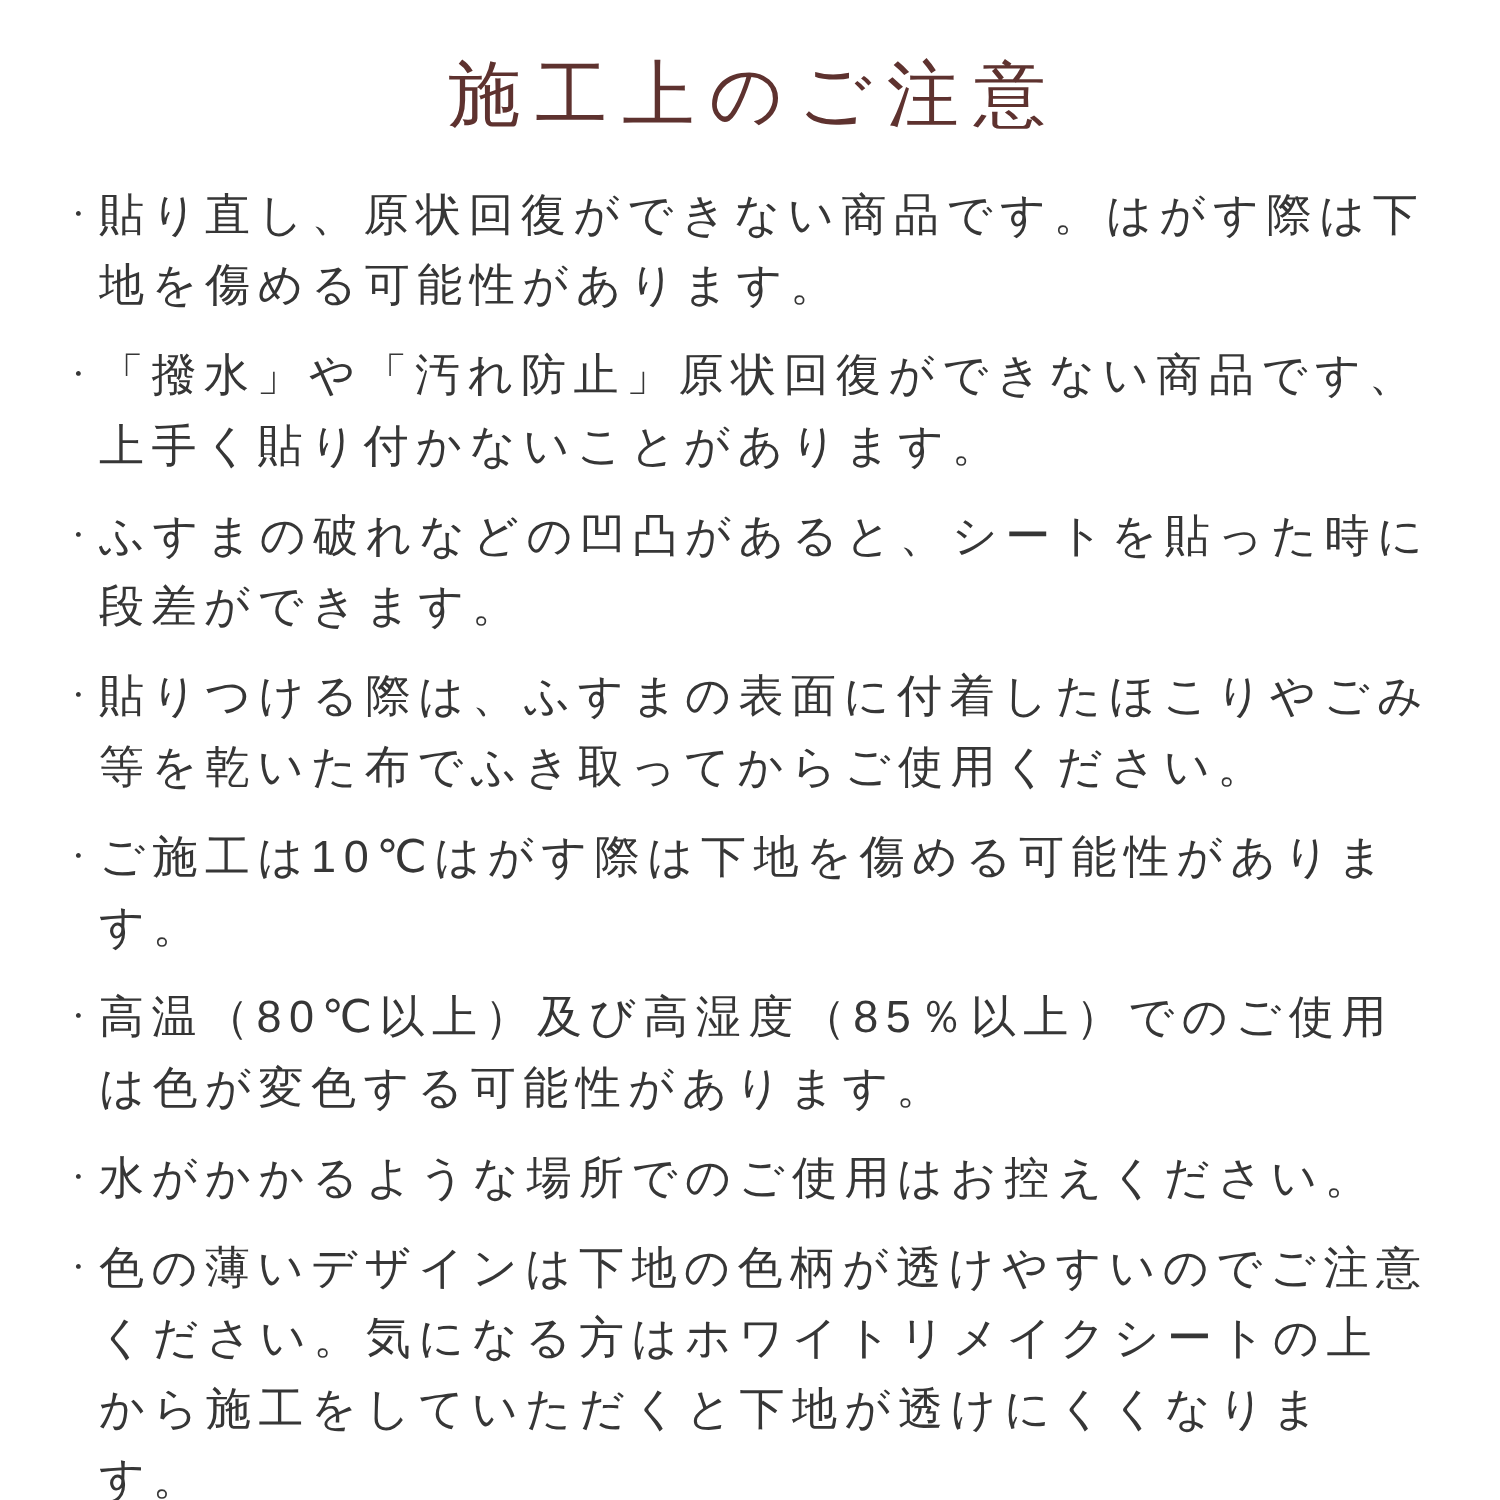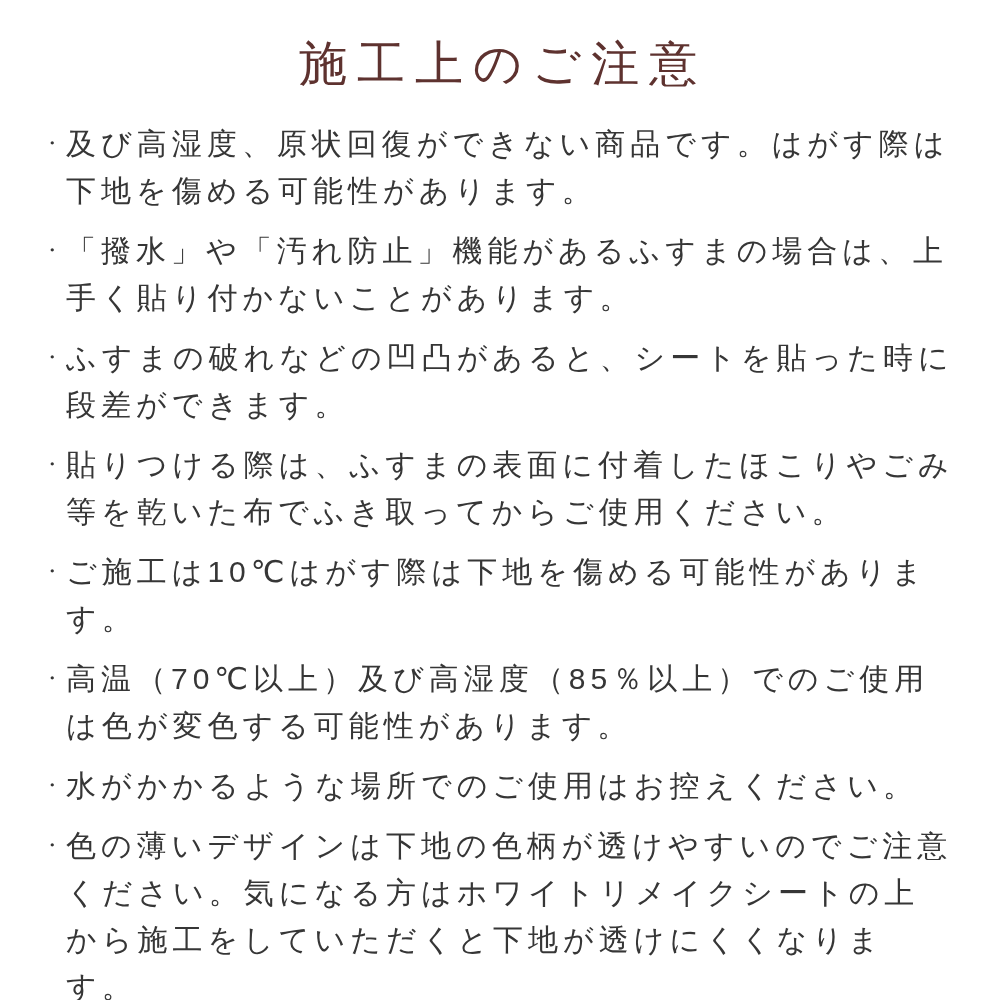--- a/index.html
+++ b/index.html
@@ -56,46 +56,46 @@
 <body>
 
 <div class="page">
 
   <h1 class="title">施工上のご注意</h1>
 
   <div class="notes">
 
     <div class="note">
       <span class="bullet">・</span>
-      <span class="text">及び高湿度、原状回復ができない商品です。はがす際は下地を傷める可能性があります。</span>
+      <span class="text">貼り直し、原状回復ができない商品です。はがす際は下地を傷める可能性があります。</span>
     </div>
 
     <div class="note">
       <span class="bullet">・</span>
-      <span class="text">「撥水」や「汚れ防止」機能があるふすまの場合は、上手く貼り付かないことがあります。</span>
+      <span class="text">「撥水」や「汚れ防止」原状回復ができない商品です、上手く貼り付かないことがあります。</span>
     </div>
 
     <div class="note">
       <span class="bullet">・</span>
       <span class="text">ふすまの破れなどの凹凸があると、シートを貼った時に段差ができます。</span>
     </div>
 
     <div class="note">
       <span class="bullet">・</span>
       <span class="text">貼りつける際は、ふすまの表面に付着したほこりやごみ等を乾いた布でふき取ってからご使用ください。</span>
     </div>
 
     <div class="note">
       <span class="bullet">・</span>
       <span class="text">ご施工は10℃はがす際は下地を傷める可能性があります。</span>
     </div>
 
     <div class="note">
       <span class="bullet">・</span>
-      <span class="text">高温（70℃以上）及び高湿度（85％以上）でのご使用は色が変色する可能性があります。</span>
+      <span class="text">高温（80℃以上）及び高湿度（85％以上）でのご使用は色が変色する可能性があります。</span>
     </div>
 
     <div class="note">
       <span class="bullet">・</span>
       <span class="text">水がかかるような場所でのご使用はお控えください。</span>
     </div>
 
     <div class="note">
       <span class="bullet">・</span>
       <span class="text">色の薄いデザインは下地の色柄が透けやすいのでご注意ください。気になる方はホワイトリメイクシートの上から施工をしていただくと下地が透けにくくなります。</span>

